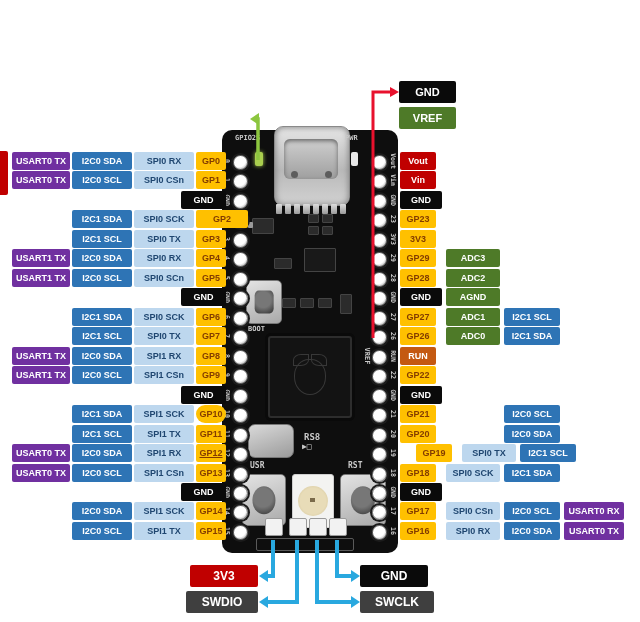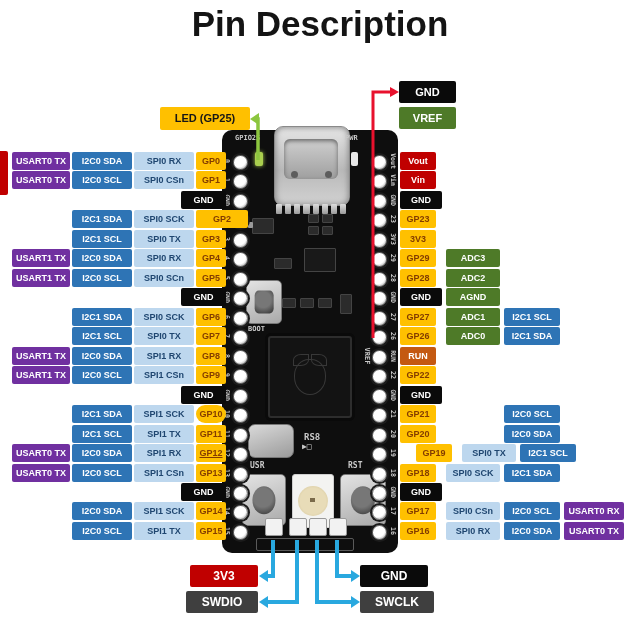--- a/index.html
+++ b/index.html
@@ -72,25 +72,23 @@
   .ln-red{stroke:var(--arrowRed);stroke-width:3;fill:none;}
   .hd-red{fill:var(--arrowRed);}
   .ln-blue{stroke:var(--arrowBlue);stroke-width:4;fill:none;}
   .hd-blue{fill:var(--arrowBlue);}
 </style>
 </head>
 <body>
 
 <div id="stage">
 
-  <div class="title">Pin Description</div>
 
   <div style="position:absolute;left:0;top:151px;width:8px;height:44px;background:var(--red);border-radius:0 2px 2px 0;"></div>
 
-  <div class="callout" style="left:160px;top:107px;width:90px;height:23px;line-height:23px;background:var(--yellow);color:#161616;font-size:11px;">LED (GP25)</div>
   <div class="callout" style="left:399px;top:81px;width:57px;height:22px;line-height:22px;background:var(--black);color:#fff;">GND</div>
   <div class="callout" style="left:399px;top:107px;width:57px;height:22px;line-height:22px;background:var(--green);color:#fff;">VREF</div>
 
   <div class="callout" style="left:190px;top:565px;width:68px;height:22px;line-height:22px;background:var(--red);color:#fff;font-size:12px;">3V3</div>
   <div class="callout" style="left:186px;top:591px;width:72px;height:22px;line-height:22px;background:var(--gray);color:#fff;font-size:12px;">SWDIO</div>
   <div class="callout" style="left:360px;top:565px;width:68px;height:22px;line-height:22px;background:var(--black);color:#fff;font-size:12px;">GND</div>
   <div class="callout" style="left:360px;top:591px;width:74px;height:22px;line-height:22px;background:var(--gray);color:#fff;font-size:12px;">SWCLK</div>
 
   <div id="board">
     <div class="usb">

